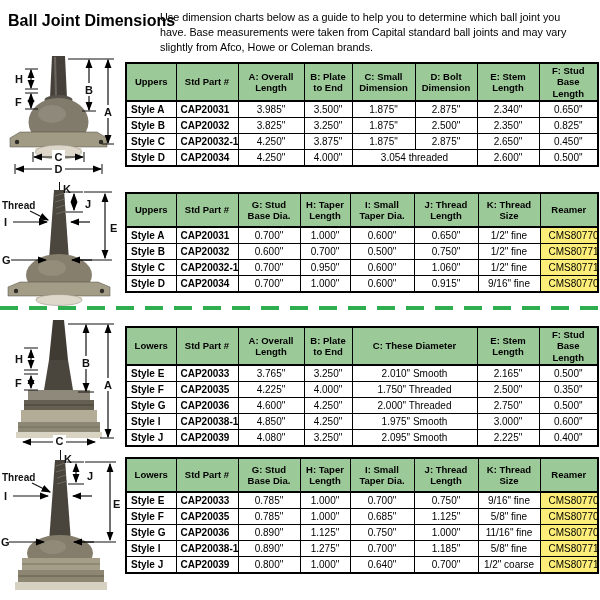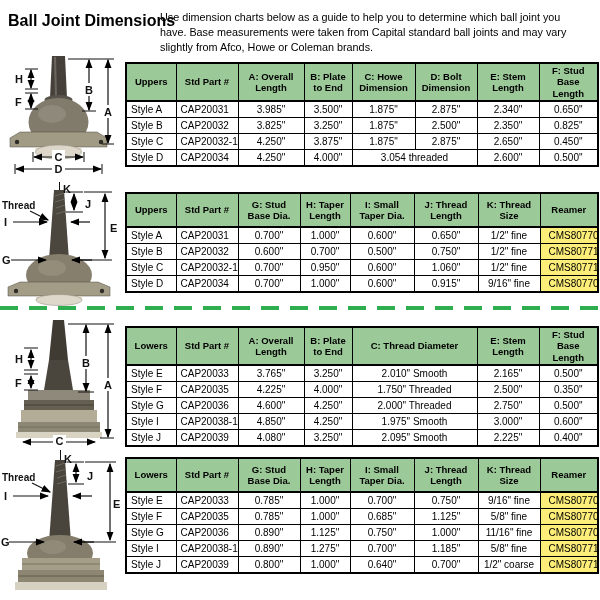--- a/index.html
+++ b/index.html
@@ -9,21 +9,21 @@
   }
   .page-title{position:absolute;left:8px;top:12px;font-size:16px;font-weight:bold;}
   .intro{position:absolute;left:160px;top:10px;width:428px;font-size:10.8px;line-height:1.38;}
   table{position:absolute;border-collapse:collapse;table-layout:fixed;border:2px solid #000;background:#fff;}
   th,td{border:1px solid #000;overflow:hidden;white-space:nowrap;}
   th{
     background:var(--green,#9bc997);font-size:9.5px;font-weight:bold;text-align:center;
     white-space:pre-line;line-height:1.2;height:30px;padding:1px 1px;border-bottom:2px solid #000;
   }
   td{height:15px;font-size:10px;padding:0 2px;}
-  td.lbl{font-weight:normal;text-align:left;padding-left:4px;}
+  td.lbl{font-weight:bold;text-align:left;padding-left:4px;}
   td.val{text-align:center;}
   td.reamer{background:var(--yellow,#fdee79);padding-left:8px;}
   #t1{left:125px;top:62px;width:472px;}
   #t2{left:125px;top:192px;width:472px;}
   #t3{left:125px;top:326px;width:472px;}
   #t4{left:125px;top:457px;width:472px;}
   .divider{
     position:absolute;left:0;top:306px;width:600px;height:4px;
     background:repeating-linear-gradient(90deg,var(--divider,#2fae4f) 0 18px,transparent 18px 29px);
   }
@@ -244,21 +244,21 @@
       <col style="width:59px">
     </colgroup>
   <thead>
       <tr>
         <th>Uppers</th>
         <th>Std Part #</th>
         <th>A: Overall
 Length</th>
         <th>B: Plate
 to End</th>
-        <th>C: Howe
+        <th>C: Small
 Dimension</th>
         <th>D: Bolt
 Dimension</th>
         <th>E: Stem
 Length</th>
         <th>F: Stud
 Base Length</th>
       </tr>
     </thead>
     <tbody>
@@ -387,21 +387,21 @@
       <col style="width:59px">
     </colgroup>
   <thead>
       <tr>
         <th>Lowers</th>
         <th>Std Part #</th>
         <th>A: Overall
 Length</th>
         <th>B: Plate
 to End</th>
-        <th>C: Thread Diameter</th>
+        <th>C: These Diameter</th>
         <th>E: Stem
 Length</th>
         <th>F: Stud
 Base Length</th>
       </tr>
     </thead>
     <tbody>
       <tr>
         <td class="lbl">Style E</td>
         <td class="lbl">CAP20033</td>

